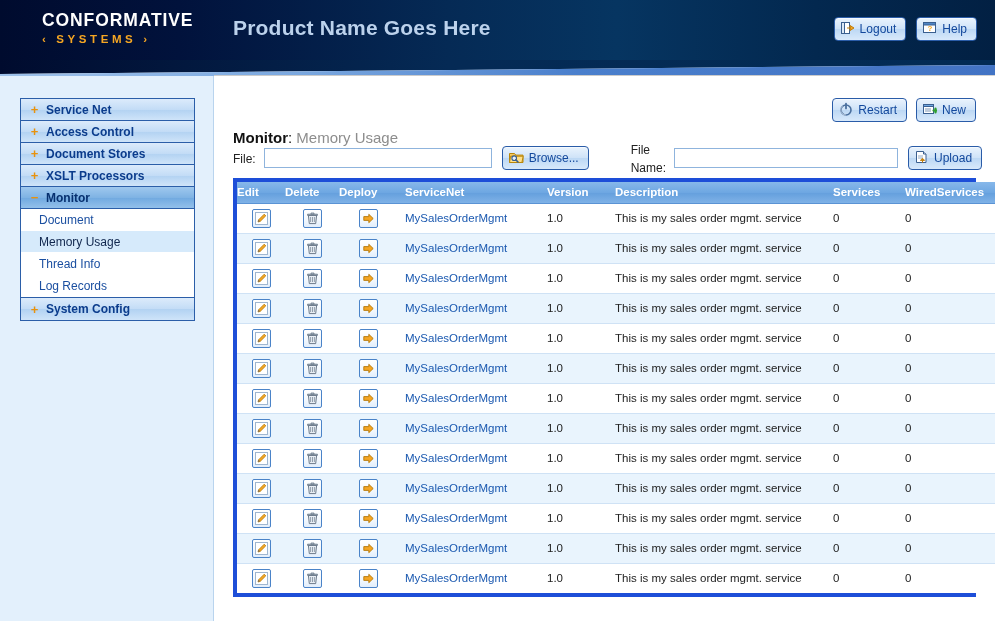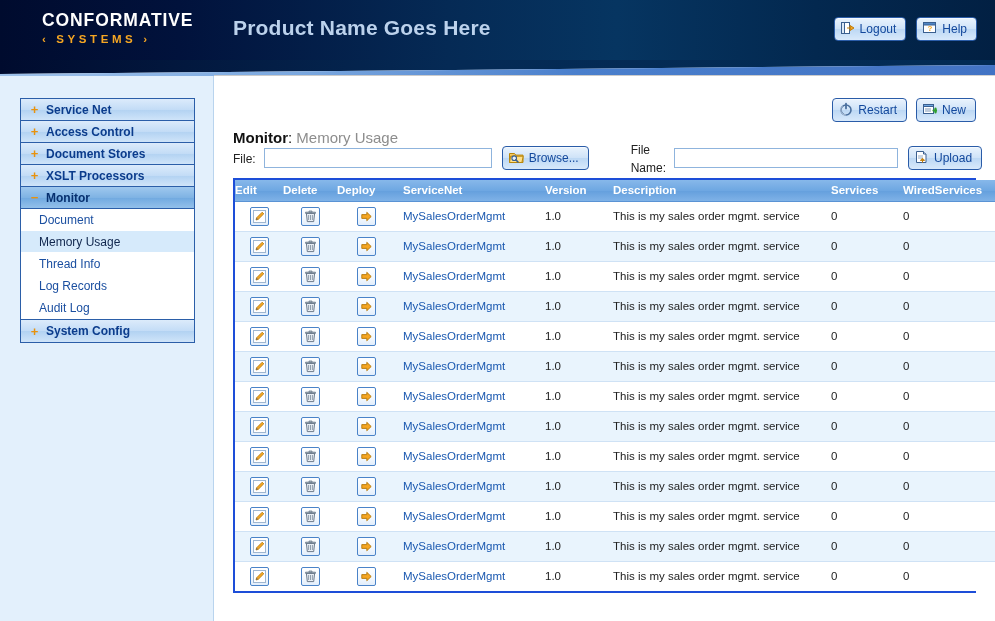--- a/index.html
+++ b/index.html
@@ -130,21 +130,21 @@
   .tf {
     border: 1px solid #8fb4dd; background: #ffffff; height: 20px;
     font-family: "Liberation Sans", sans-serif; font-size: 12px;
     padding: 0 4px; color: #222222; outline: none;
   }
 
   
   .tbl-wrap {
     position: absolute; left: 19px; top: 102px;
     width: 743px;
-    border: 2px solid #1d4ed8;
+    border: 4px solid #1d4ed8;
     background: #ffffff;
   }
   table.grid { width: 100%; border-collapse: collapse; table-layout: fixed; }
   table.grid thead th {
     height: 21px;
     background: linear-gradient(to bottom, #87b8ea 0%, #6ea7e2 50%, #649fdd 51%, #7fb2e7 100%);
     color: #ffffff; font-size: 11.5px; font-weight: bold;
     text-align: left; padding: 0 0 0 8px;
     border-bottom: 1px solid #5a93d4;
     white-space: nowrap;
@@ -286,23 +286,20 @@
           <span>Document</span>
         </div>
         <div class="nav-sub sel">
           <span>Memory Usage</span>
         </div>
         <div class="nav-sub">
           <span>Thread Info</span>
         </div>
         <div class="nav-sub">
           <span>Log Records</span>
-        </div>
-        <div class="nav-sub">
-          <span>Audit Log</span>
         </div>
       </div>
 
       <div class="nav-top">
         <span class="pm">+</span>
         <span>System Config</span>
       </div>
 
     </div>
   </div>

